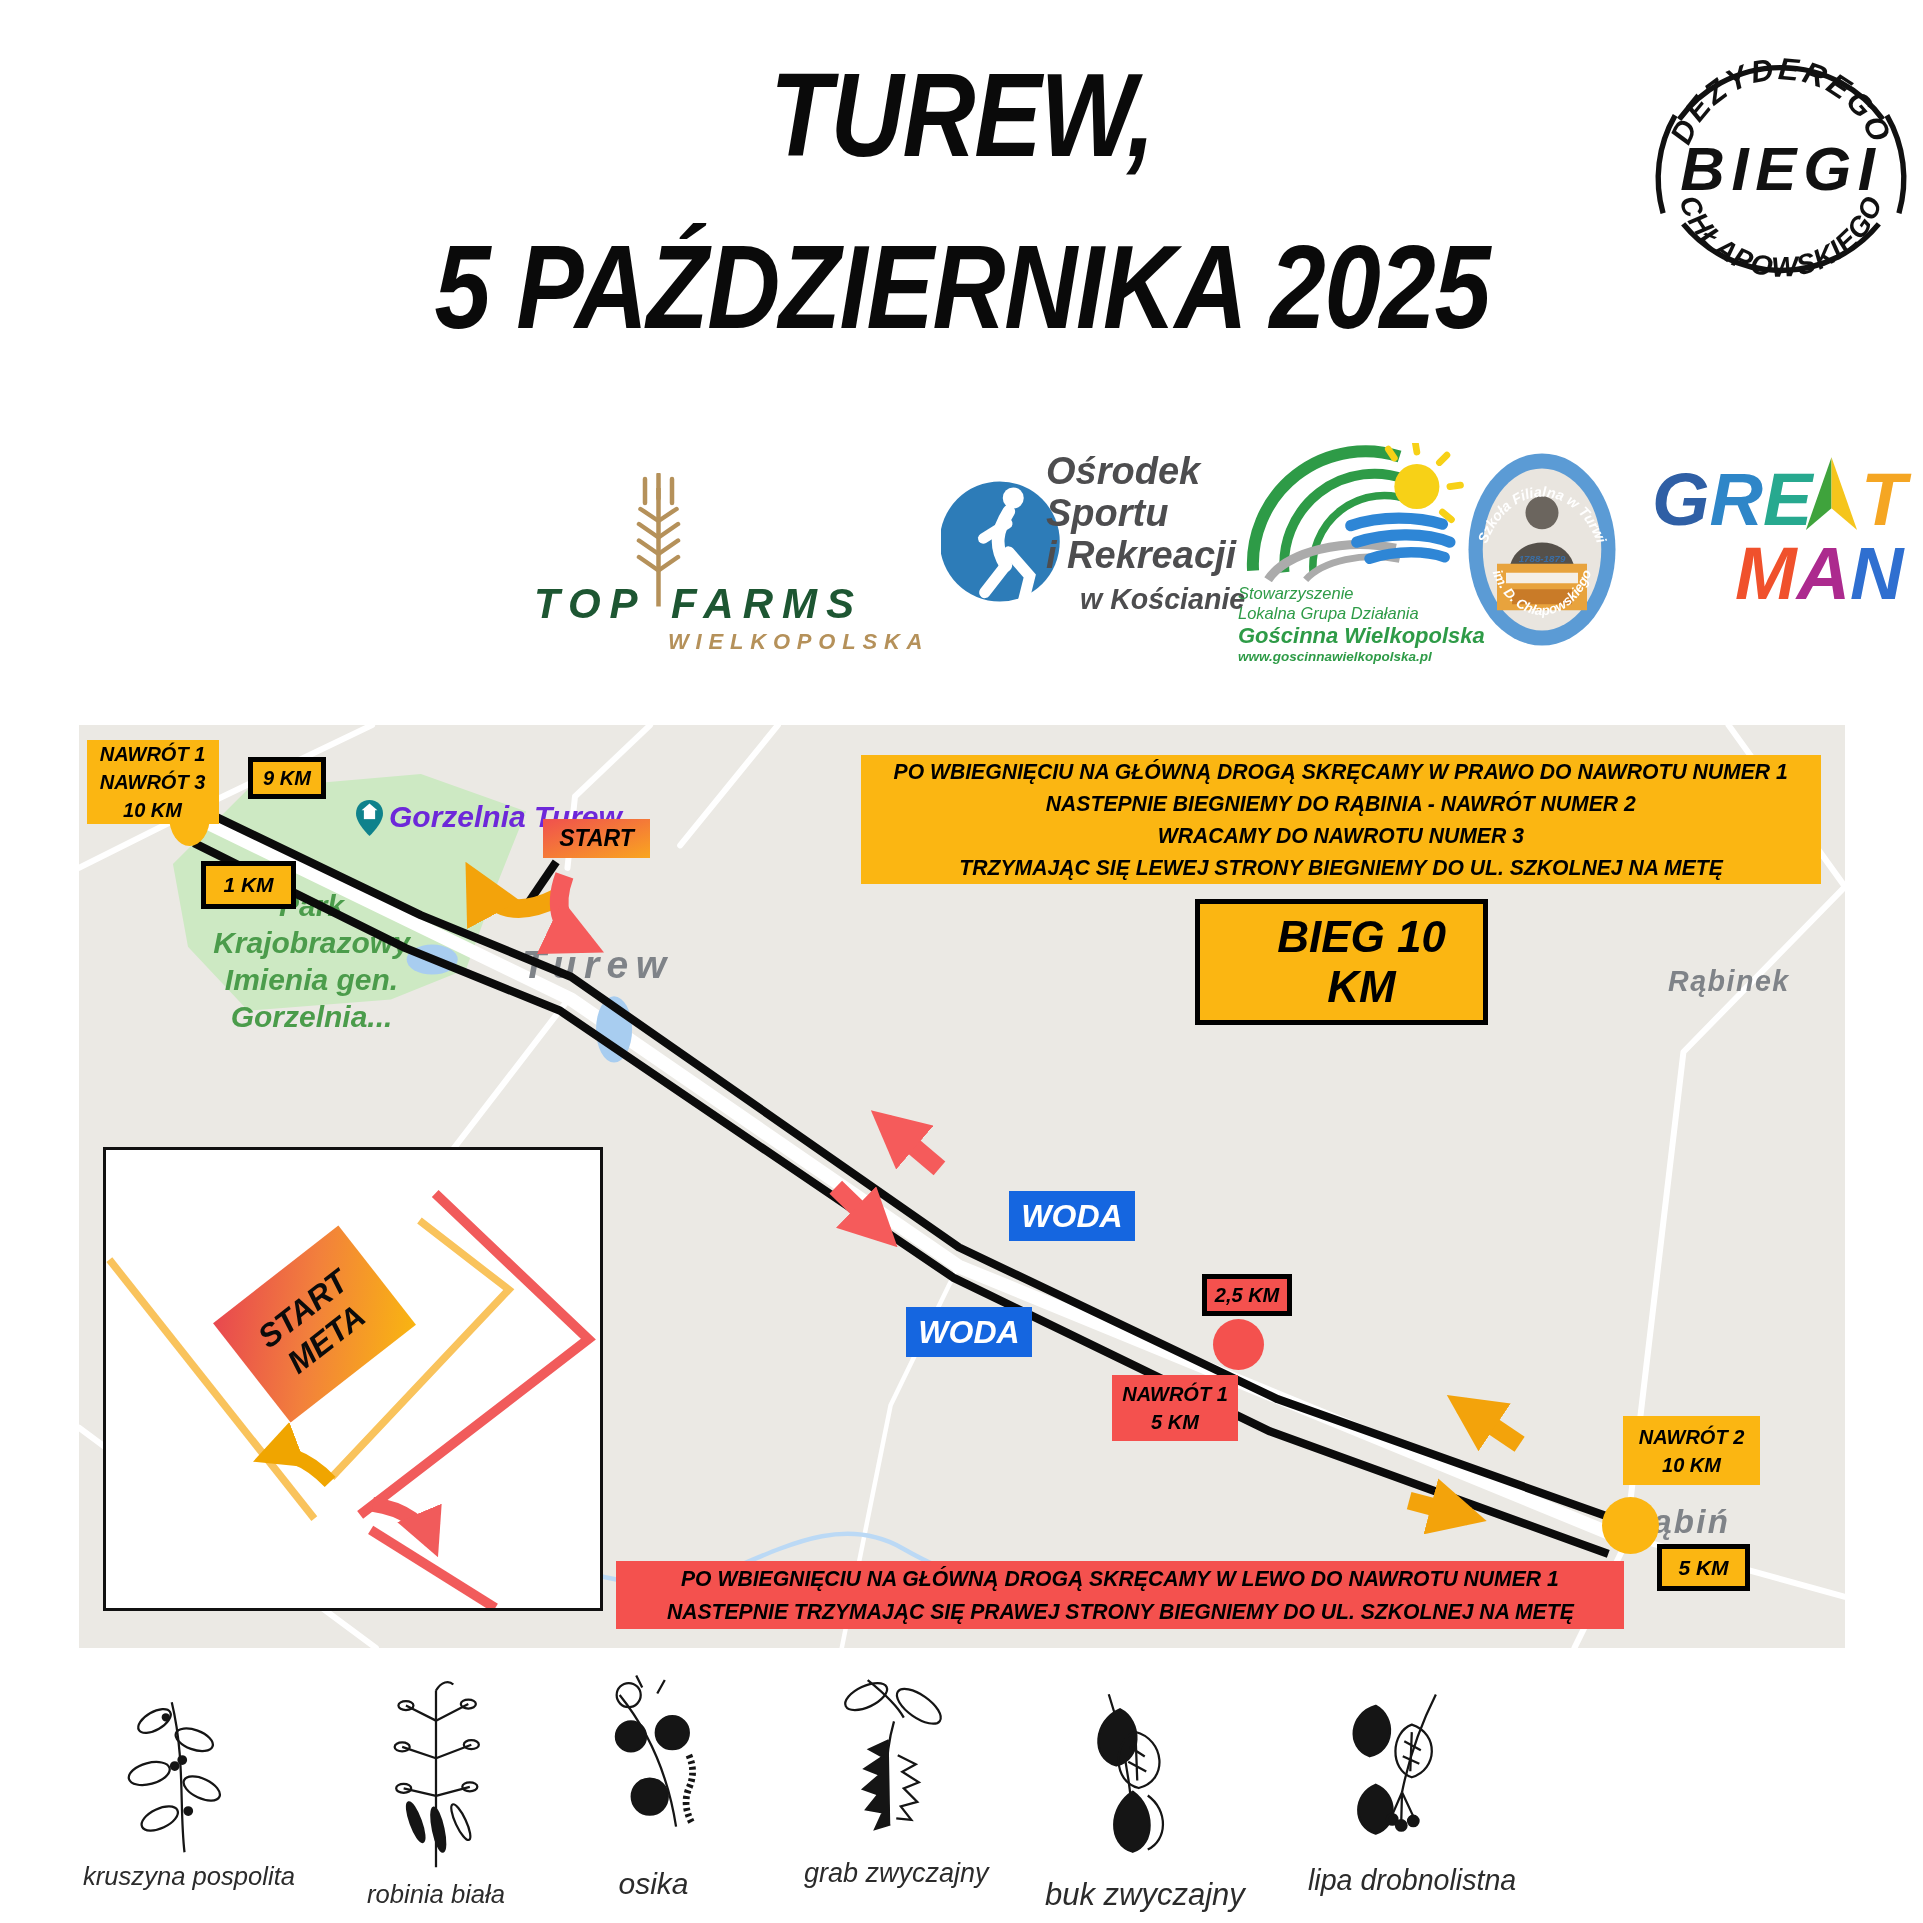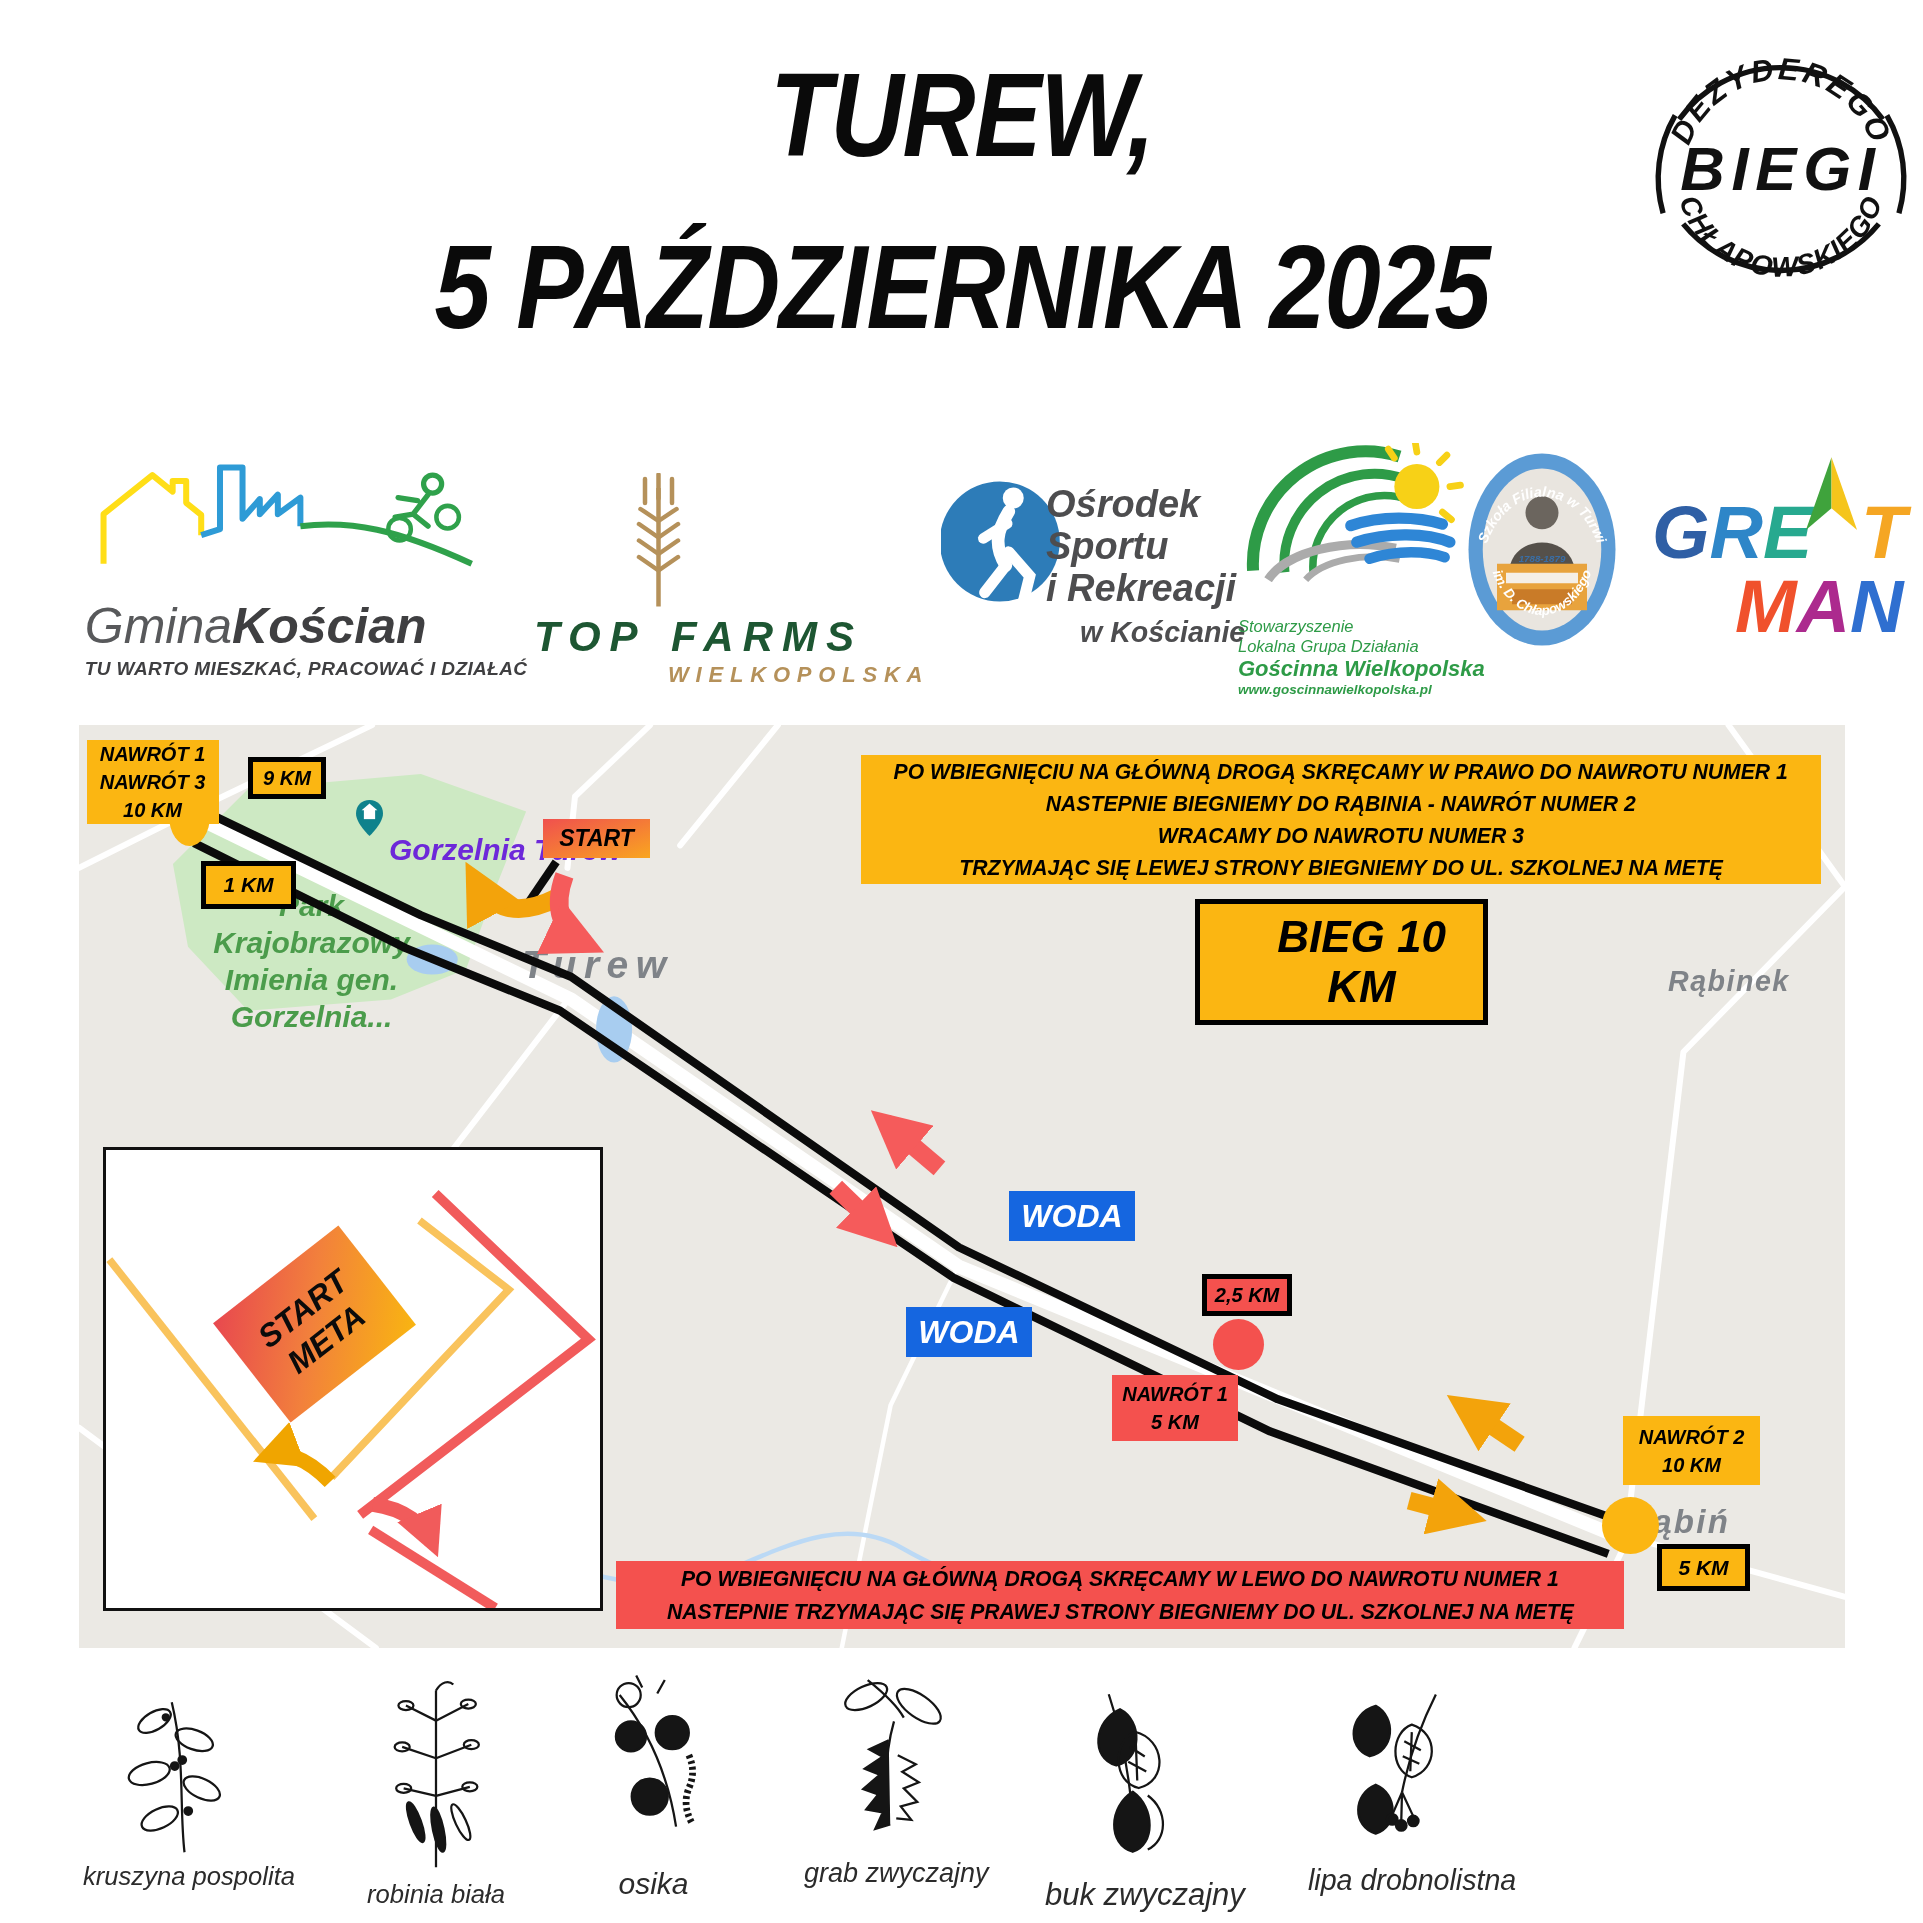--- a/index.html
+++ b/index.html
@@ -14,21 +14,21 @@
   .bluebox{background:#1566E0;color:#fff;font-weight:bold;}
   .bordered{border:5.3px solid #000;box-sizing:border-box;}
   .cc{display:flex;align-items:center;justify-content:center;text-align:center;}
   .col{display:flex;flex-direction:column;align-items:center;justify-content:center;text-align:center;}
   .badge-line{font-weight:bold;font-size:20px;line-height:28px;white-space:nowrap;}
   .instr-line{font-weight:bold;font-size:22.5px;line-height:32px;white-space:nowrap;
               transform:scaleX(.94);transform-origin:50% 50%;}
   .map{left:79px;top:725px;width:1766px;height:923px;background:#EBE9E4;overflow:hidden;}
   .maplabel{color:#7F8388;font-weight:bold;white-space:nowrap;}
   .circle{border-radius:50%;}
-  .nowrap{white-space:nowrap;margin-top:33px;}
+  .nowrap{white-space:nowrap;}
   
   .gmina-light{font-weight:400;color:#58595B;}
   .gmina-bold{font-weight:700;color:#3F3F41;}
   .tf-green{color:#1D5632;font-weight:bold;letter-spacing:9px;font-size:42px;}
   .tf-gold{color:#B5915A;font-weight:bold;letter-spacing:6.8px;font-size:22px;}
   .osir-txt{color:#4D4D4F;font-weight:bold;line-height:41px;font-size:38px;}
   .lgd-green{color:#2E9B47;}
   .great1 span{font-size:74px;font-weight:800;}
   .great1 span:nth-child(1){color:#2F5FA5;}
   .great1 span:nth-child(2){color:#2E86C8;}
@@ -65,35 +65,20 @@
     <path d="M 27,138 A 94,94 0 0 0 173,138" fill="none" stroke="#111" stroke-width="4"></path>
     <text font-size="23" font-weight="bold" fill="#111" letter-spacing="2">
       <textPath href="#arcTop" startOffset="50%" text-anchor="middle">DEZYDEREGO</textPath>
     </text>
     <text x="100" y="113" text-anchor="middle" font-size="46" font-weight="800" letter-spacing="5" fill="#111">BIEGI</text>
     <text font-size="21" font-weight="bold" fill="#111" letter-spacing="1">
       <textPath href="#arcBot" startOffset="50%" text-anchor="middle">CHŁAPOWSKIEGO</textPath>
     </text>
   </svg>
 
-  <div class="b" style="left:81px;top:445px;width:436px;height:218px;">
-    <svg class="b" style="left:0;top:0;width:432px;height:124px;" viewBox="0 0 575 165">
-      <path d="M30,158 L30,92 L95,40 L122,62 L122,48 L140,48 L140,77 L160,93 L160,120" fill="none" stroke="#FFDE17" stroke-width="8" stroke-linejoin="round"></path>
-      <path d="M160,120 L185,112 L185,30 L215,30 L215,98 L238,72 L238,92 L262,66 L262,92 L292,70 L292,108" fill="none" stroke="#2E9BD6" stroke-width="8" stroke-linejoin="round"></path>
-      <path d="M292,108 C360,100 420,112 520,158" fill="none" stroke="#2FA14B" stroke-width="8"></path>
-      <circle cx="468" cy="52" r="12" fill="none" stroke="#2FA14B" stroke-width="7"></circle>
-      <path d="M462,66 L442,92 L462,108 M442,92 L418,96 M448,74 L422,70" fill="none" stroke="#2FA14B" stroke-width="7" stroke-linecap="round"></path>
-      <circle cx="424" cy="112" r="15" fill="none" stroke="#2FA14B" stroke-width="6"></circle>
-      <circle cx="488" cy="96" r="15" fill="none" stroke="#2FA14B" stroke-width="6"></circle>
-    </svg>
-    <div class="b nowrap" style="left:3.8px;top:119px;font-size:50px;">
-      <span class="gmina-light">Gmina</span><span class="gmina-bold">Kościan</span>
-    </div>
-    <div class="b nowrap gmina-bold" style="left:3.8px;top:180px;font-size:19px;letter-spacing:0.4px;">TU WARTO MIESZKAĆ, PRACOWAĆ I DZIAŁAĆ</div>
-  </div>
 
   <div class="b" style="left:534px;top:458px;width:353px;height:195px;">
     <svg class="b" style="left:96px;top:15px;width:57px;height:135px;" viewBox="0 0 76 180">
       <path d="M38,178 L38,20" stroke="#B5915A" stroke-width="6" fill="none"></path>
       <path d="M38,130 L12,112 M38,130 L64,112 M38,108 L12,90 M38,108 L64,90 M38,86 L12,68 M38,86 L64,68 M38,64 L14,48 M38,64 L62,48" stroke="#B5915A" stroke-width="6" fill="none" stroke-linecap="round"></path>
       <path d="M20,40 L20,8 M38,34 L38,2 M56,40 L56,8" stroke="#B5915A" stroke-width="6" fill="none" stroke-linecap="round"></path>
     </svg>
     <div class="b tf-green nowrap" style="left:0px;top:122px;">TOP</div>
     <div class="b tf-green nowrap" style="left:137px;top:122px;">FARMS</div>
     <div class="b tf-gold nowrap" style="left:134px;top:171px;">WIELKOPOLSKA</div>

